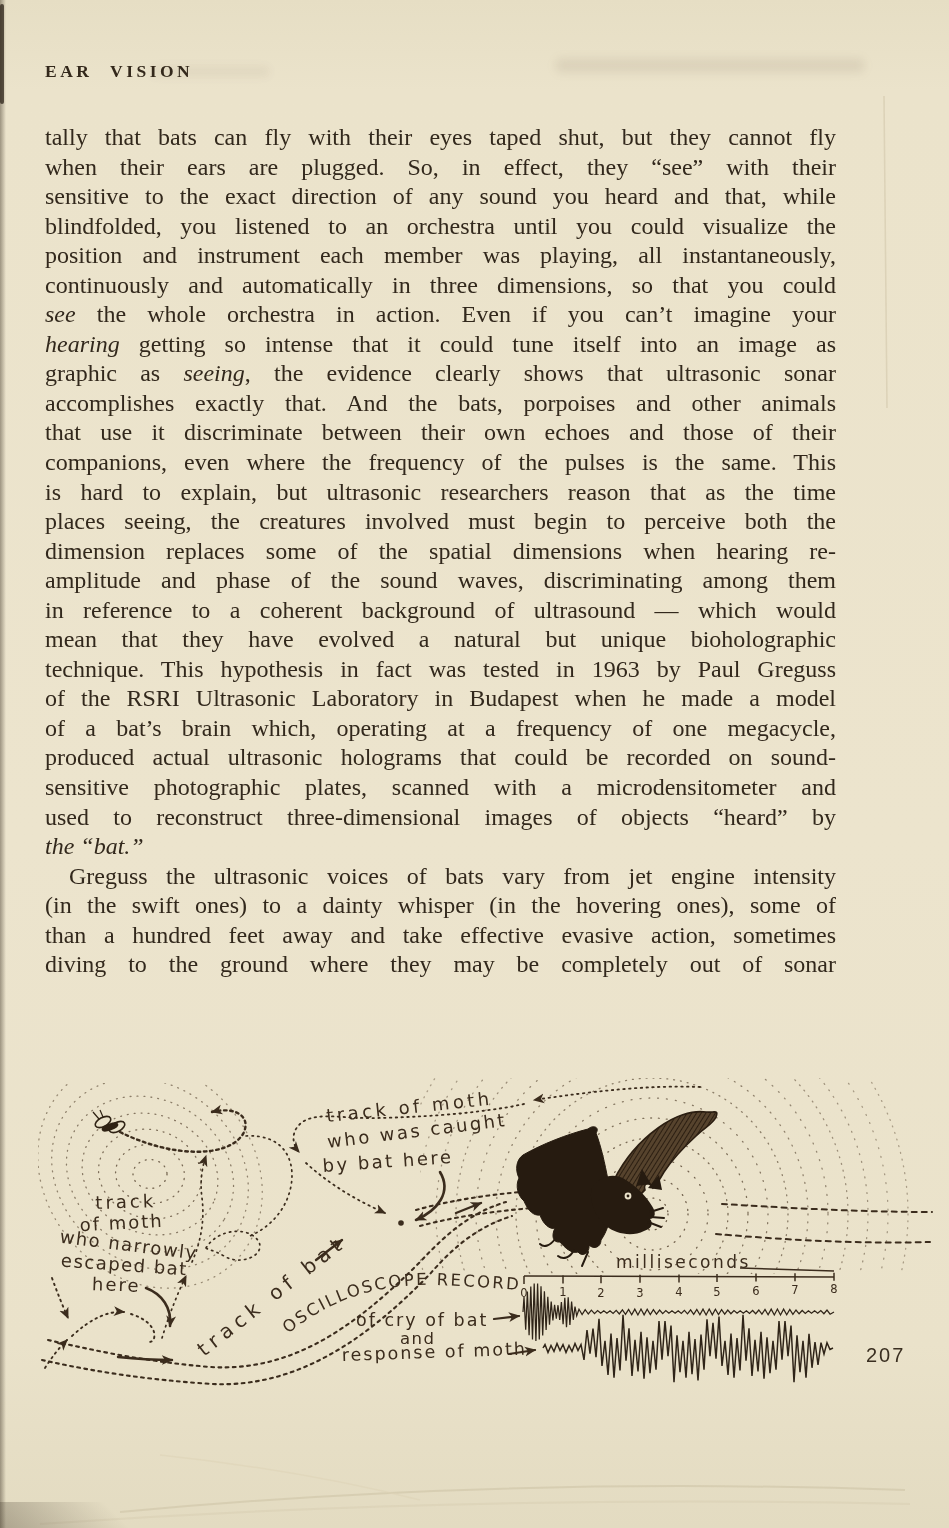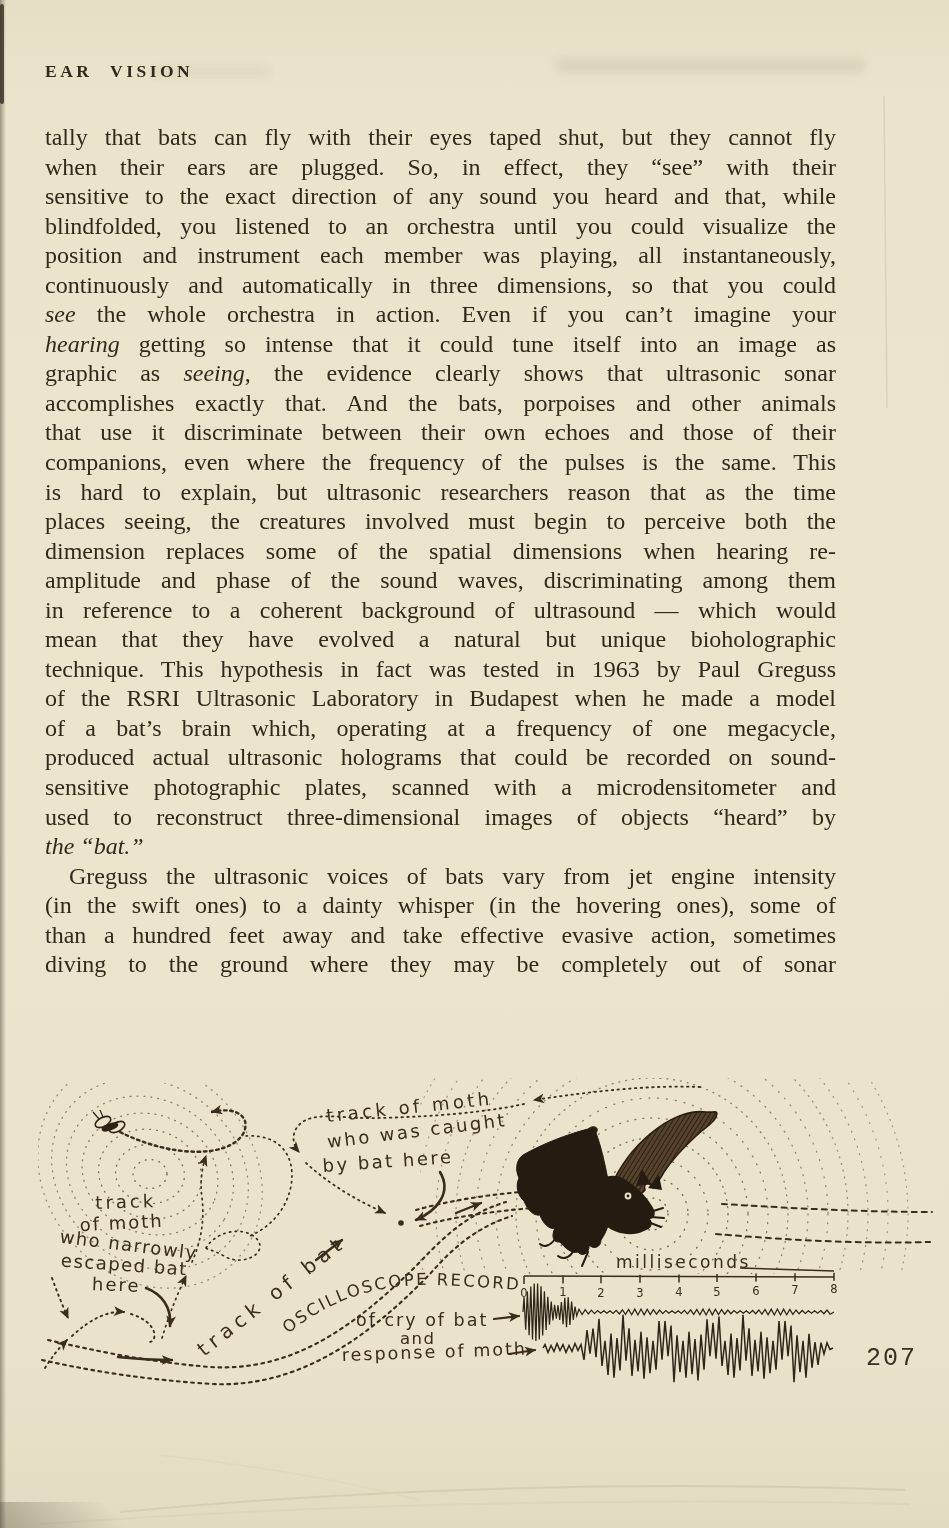--- a/index.html
+++ b/index.html
@@ -20,22 +20,22 @@
   .tline{white-space:normal;}
   .tline.noJust{text-align-last:left;font-style:italic;}
   .tline.indent{text-indent:24px;}
   .tline i{font-style:italic;}
   .fig{position:absolute;left:0;top:1075px;width:949px;height:345px;}
   .artifacts{position:absolute;left:0;top:0;width:949px;height:1528px;pointer-events:none;}
   .hand{font-family:"DejaVu Sans",sans-serif;fill:#3b2c1d;}
   .track{stroke:#3b2c1d;fill:none;stroke-linecap:round;}
   .solidln{stroke:#3b2c1d;fill:none;stroke-linecap:round;}
   .pagenum{
-    position:absolute;left:866px;top:1344px;font-size:25px;letter-spacing:2px;color:#3a2f21;
-    font-family:Liberation Mono, monospace;
+    position:absolute;left:866px;top:1344px;font-size:20px;letter-spacing:2px;color:#3a2f21;
+    font-family:Liberation Sans, sans-serif;
   }
   .ghost{position:absolute;background:rgba(110,92,64,.10);filter:blur(4px);border-radius:8px;}
   .edge-left{position:absolute;left:0;top:0;width:6px;height:100%;
     background:linear-gradient(90deg,rgba(62,52,38,.45),rgba(62,52,38,0));}
   .edge-left-top{position:absolute;left:0;top:4px;width:4px;height:100px;background:rgba(45,36,26,.75);border-radius:2px;}
   .corner-bl{position:absolute;left:0;bottom:0;width:160px;height:26px;
     background:linear-gradient(45deg,rgba(70,60,45,.35),rgba(70,60,45,0) 70%);}
 </style>
 </head>
 <body>

